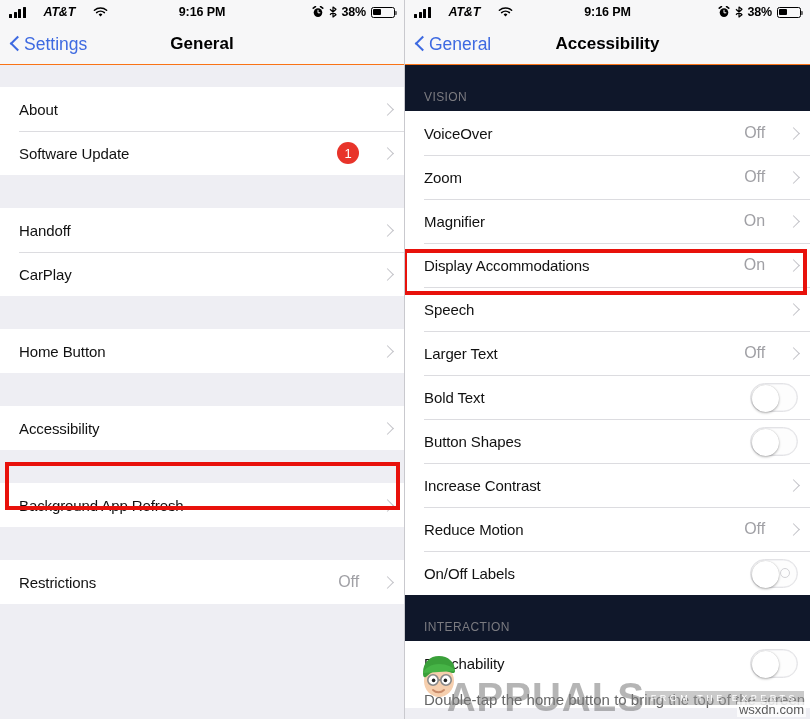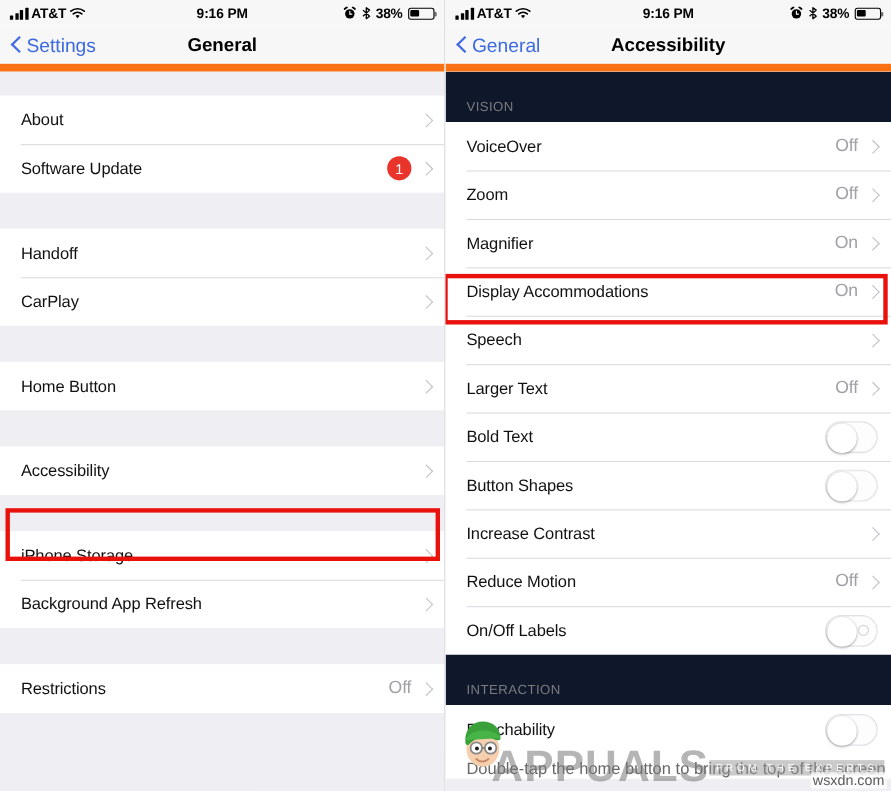--- a/index.html
+++ b/index.html
@@ -20,21 +20,21 @@
 
   
   .statusbar {
     height: 24px;
     background: #f7f7f8;
     display: flex; align-items: center;
     padding: 0 9px;
     font-size: 12.5px; font-weight: bold; color: #000;
     position: relative;
   }
-  .sb-left { display: flex; align-items: center; gap: 3px; }
+  .sb-left { display: flex; align-items: center; gap: 18px; font-style: italic; }
   .sb-center {
     position: absolute; left: 0; right: 0; text-align: center;
     font-size: 12.5px; font-weight: bold; letter-spacing: -0.1px;
   }
   .sb-right {
     margin-left: auto; display: flex; align-items: center; gap: 5px;
     position: relative; z-index: 2;
   }
   .bars { display: flex; align-items: flex-end; gap: 1.5px; height: 11px; }
   .bars i { display: block; width: 3px; background: #000; border-radius: 0.5px; }
@@ -51,21 +51,21 @@
   .batt::after {
     content: ""; position: absolute; right: -3.3px; top: 3px;
     width: 2px; height: 4.5px; background: #000; border-radius: 0 1px 1px 0;
     opacity: .55;
   }
   .batt span { display: block; height: 100%; width: 42%; background: #000; border-radius: 1px; }
 
   
   .navbar {
     height: 41px; background: #f7f7f8;
-    border-bottom: 7px solid #f97316;
+    border-bottom: 1px solid #f97316;
     display: flex; align-items: center; position: relative;
     padding: 0 10px;
   }
   .nav-back {
     display: flex; align-items: center; gap: 3px;
     color: #3e6ae1; font-size: 17.5px; z-index: 2;
   }
   .chev-back {
     width: 11px; height: 18px; position: relative; display: block;
   }
@@ -96,21 +96,21 @@
     height: 44px; background: #fff;
     display: flex; align-items: center;
     padding-left: 19px; padding-right: 12px;
     position: relative;
   }
   .row + .row::before {
     content: ""; position: absolute; left: 19px; right: 0; top: 0;
     height: 1px; background: #dcdce0;
   }
   .row-label { font-size: 15px; color: #111; letter-spacing: -0.1px; }
-  .row-right { margin-left: auto; display: flex; align-items: center; gap: 9px; }
+  .row-right { margin-left: auto; display: flex; align-items: center; gap: 24px; }
   .row-value { font-size: 16px; color: #a0a0a5; letter-spacing: -0.1px; }
   .chev {
     width: 9px; height: 15px; position: relative; display: block; flex: none;
   }
   .chev::before {
     content: ""; position: absolute; left: 0; top: 3px;
     width: 8px; height: 8px;
     border-right: 1.9px solid #c3c3c8; border-top: 1.9px solid #c3c3c8;
     transform: rotate(45deg);
   }
@@ -270,26 +270,20 @@
         <div class="row">
           <span class="row-label">Accessibility</span>
           <span class="row-right">
               <span class="chev"></span>
             </span>
         </div>
       </div>
 
       <div class="gap"></div>
       <div class="group">
-        <div class="row">
-          <span class="row-label">iPhone Storage</span>
-          <span class="row-right">
-              <span class="chev"></span>
-            </span>
-        </div>
         <div class="row">
           <span class="row-label">Background App Refresh</span>
           <span class="row-right">
               <span class="chev"></span>
             </span>
         </div>
       </div>
 
       <div class="gap"></div>
       <div class="group">

